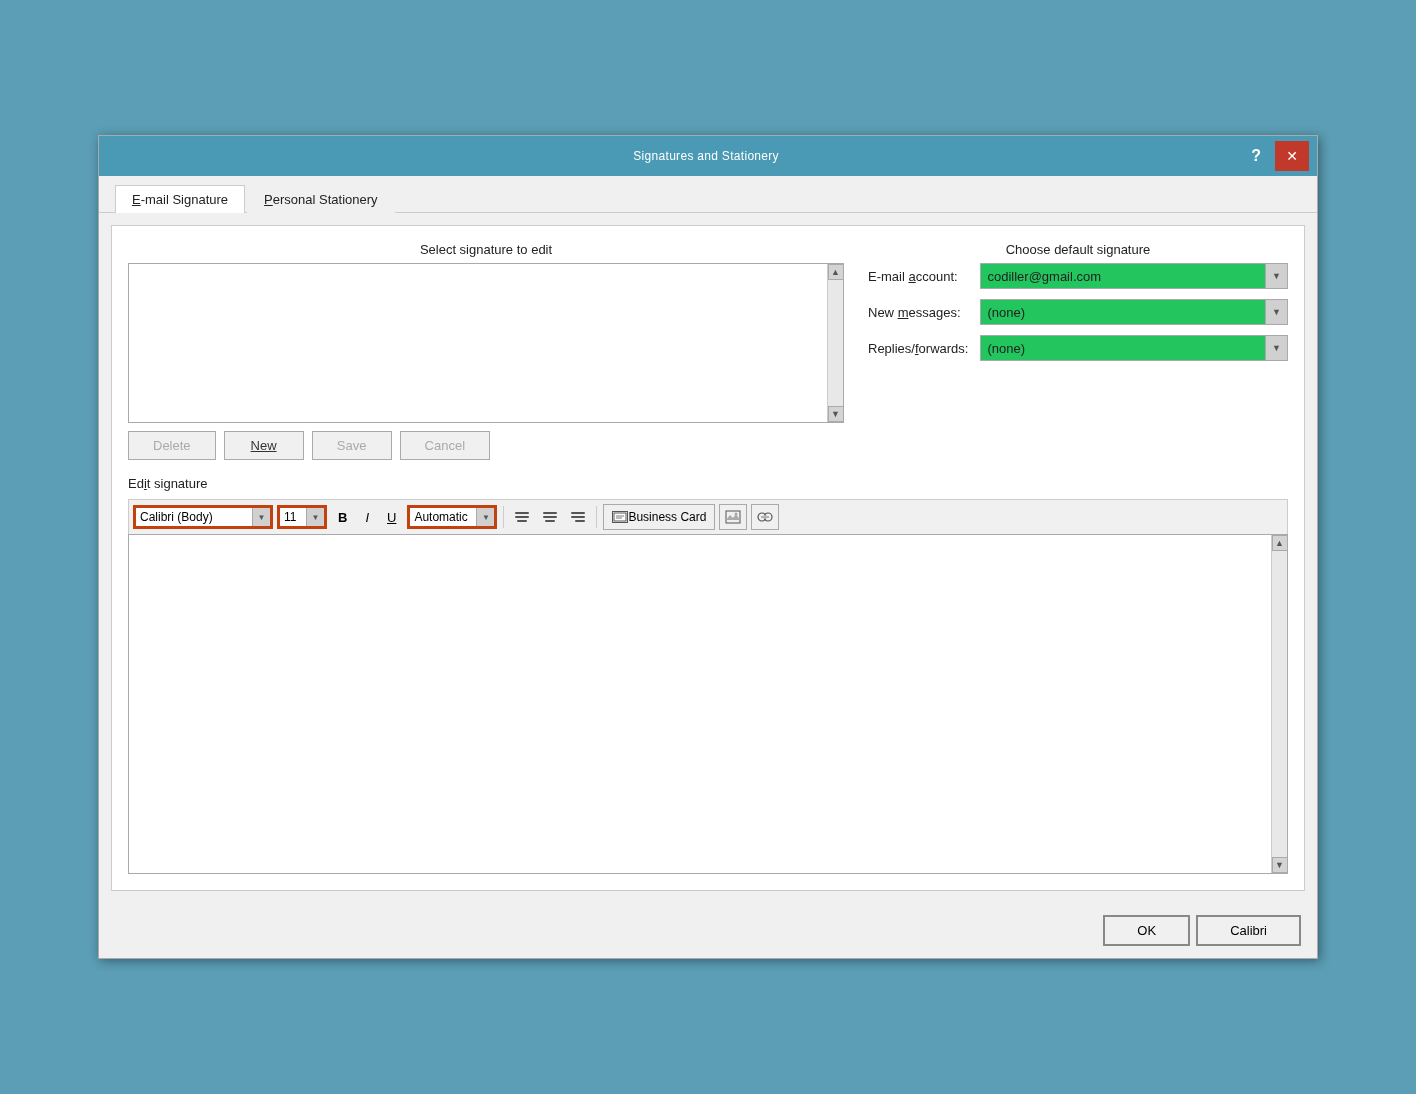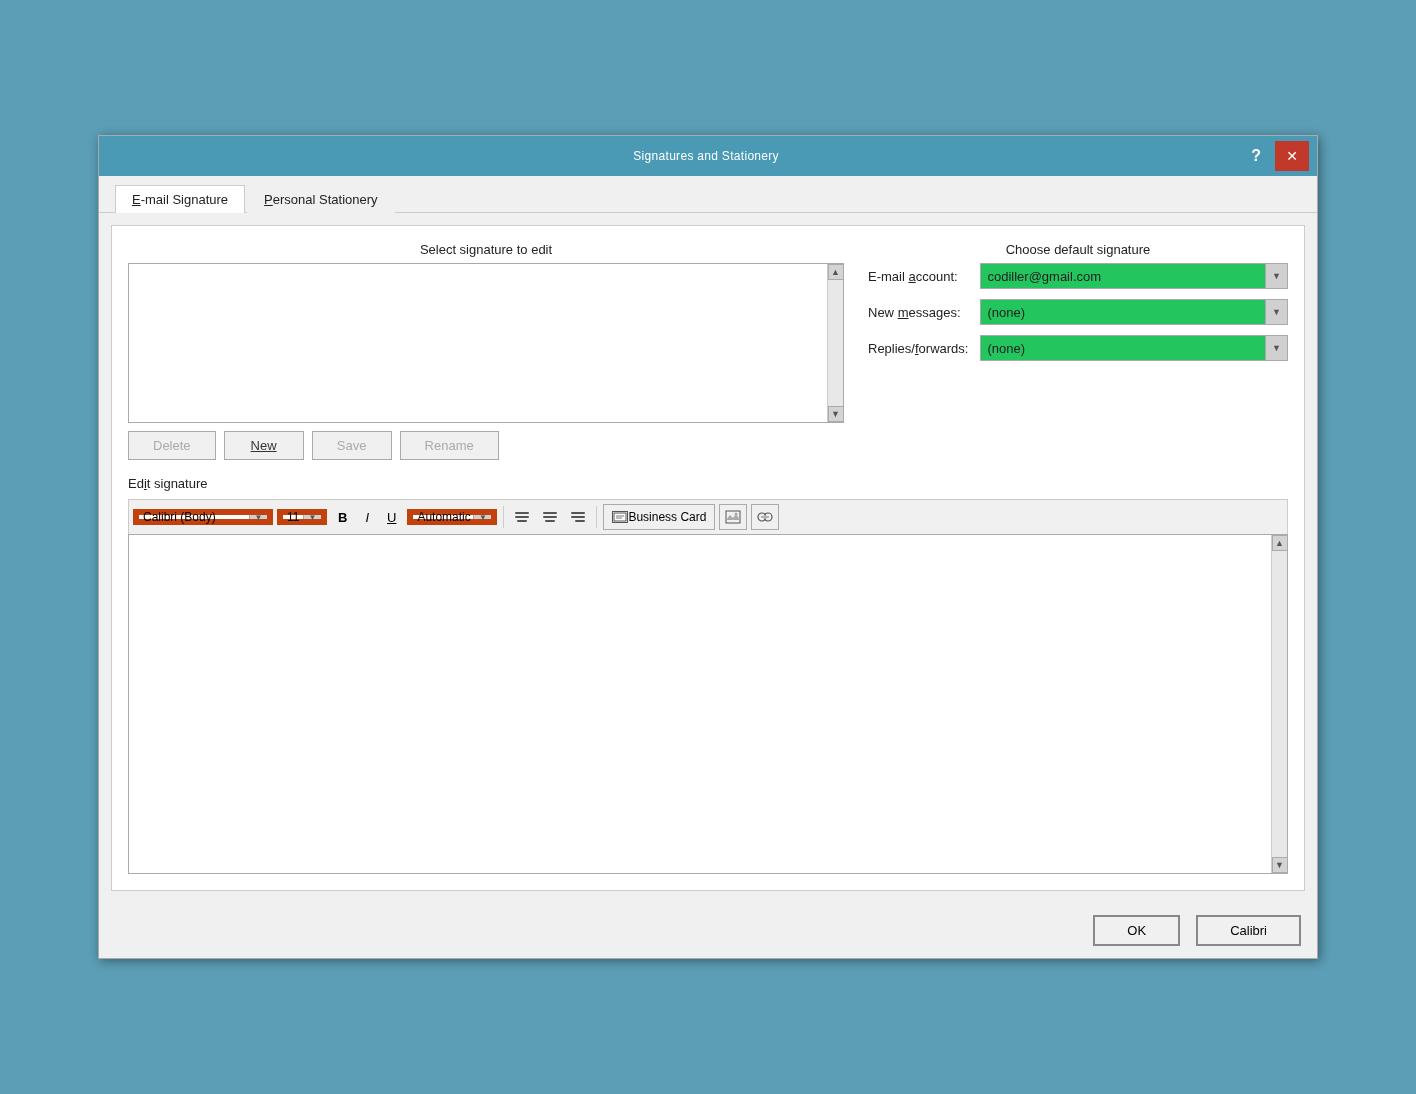--- a/index.html
+++ b/index.html
@@ -257,25 +257,25 @@
       align-items: center;
       gap: 4px;
       padding: 4px;
       background: #f0f0f0;
       border: 1px solid #ccc;
       border-bottom: none;
       flex-wrap: wrap;
     }
 
     .toolbar-select {
-      border: 6px solid #c2410c;
+      border: 3px solid #c2410c;
       background: #fff;
       display: flex;
       align-items: center;
-      height: 16px;
+      height: 24px;
       position: relative;
     }
 
     .toolbar-select select {
       border: none;
       background: transparent;
       font-size: 12px;
       padding: 0 4px;
       appearance: none;
       -webkit-appearance: none;
@@ -385,21 +385,21 @@
       border-left: 1px solid #ccc;
       display: flex;
       flex-direction: column;
       align-items: center;
     }
 
     
     .footer {
       display: flex;
       justify-content: flex-end;
-      gap: 16px;
+      gap: 6px;
       padding: 12px 16px;
       background: #f0f0f0;
     }
 
     .footer-btn {
       padding: 6px 32px;
       background: #f0f0f0;
       border: 2px solid #888;
       cursor: pointer;
       font-size: 13px;
@@ -444,21 +444,21 @@
               <div class="scrollbar-btn">▲</div>
               <div class="scrollbar-track"></div>
               <div class="scrollbar-btn">▼</div>
             </div>
           </div>
 
           <div class="button-row">
             <button class="btn disabled">Delete</button>
             <button class="btn" style="text-decoration:underline; text-decoration-style:solid;">New</button>
             <button class="btn disabled">Save</button>
-            <button class="btn disabled">Rename</button>
+            <button class="btn disabled">Cancel</button>
           </div>
         </div>
 
         <div class="right-section">
           <div class="section-label">Choose default signature</div>
 
           <div class="default-sig-grid">
 
             <div class="default-sig-label">
               E-mail <span style="text-decoration:underline;">a</span>ccount:

